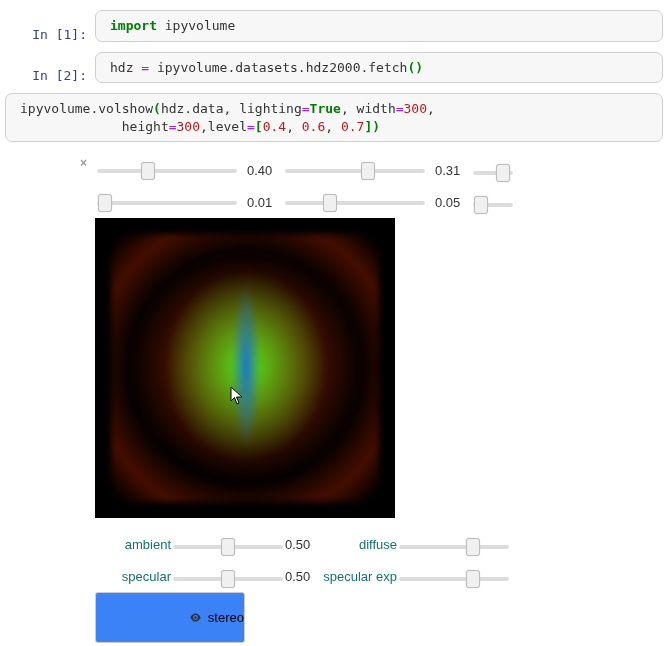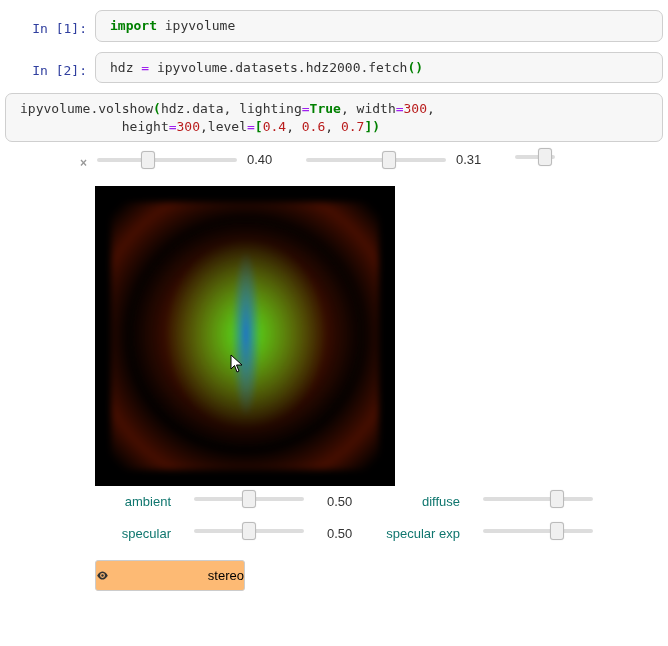--- a/index.html
+++ b/index.html
@@ -7,21 +7,21 @@
     font-family: "Helvetica Neue", Helvetica, Arial, sans-serif;
     font-size: 14px;
     color: #333;
     margin: 0;
     padding: 10px 5px;
     background: #fff;
     width: 668px;
   }
   .cell {
     display: flex;
-    align-items: center;
+    align-items: flex-end;
     margin-bottom: 10px;
   }
   .prompt {
     width: 90px;
     min-width: 90px;
     text-align: right;
     padding: 6px 8px 0 0;
     font-family: Menlo, Monaco, monospace;
     font-size: 13px;
     color: #303F9F;
@@ -55,22 +55,22 @@
     font-size: 12px;
     font-weight: bold;
     padding-top: 4px;
   }
   .widgets {
     flex: 1;
     font-size: 13px;
   }
   .slider-row {
     display: flex;
-    align-items: flex-start;
-    gap: 21px;
+    align-items: flex-end;
+    gap: 0;
     margin-bottom: 6px;
     height: 26px;
   }
   .slider-group {
     display: flex;
     align-items: center;
     gap: 8px;
   }
   .slider-label {
     min-width: 76px;
@@ -147,28 +147,28 @@
     width: 14px; height: 20px;
     pointer-events: none;
   }
   .btn-row {
     display: flex;
     gap: 8px;
     margin-top: 8px;
   }
   .btn {
     border: 1px solid #ccc;
-    background: #fdba74;
+    background: #3b82f6;
     border-radius: 3px;
-    padding: 7px 0;
+    padding: 17px 0;
     font-size: 13px;
     cursor: pointer;
     display: flex;
     align-items: center;
-    justify-content: space-between;
+    justify-content: flex-end;
     gap: 6px;
     width: 150px;
   }
   .btn svg { width: 13px; height: 13px; }
 </style>
 </head>
 <body>
 
 <div class="cell">
   <div class="prompt">In [1]:</div>
@@ -196,20 +196,33 @@
       </div>
       <div class="slider-group">
         <input type="range" min="0" max="100" value="60" style="">
         <span class="slider-val">0.31</span>
       </div>
       <div class="slider-group">
         <input type="range" min="0" max="100" value="90" style="width: 40px;">
       </div>
     </div>
 
+    <div class="slider-row">
+      <div class="slider-group">
+        <input type="range" min="0" max="100" value="1" style="">
+        <span class="slider-val">0.01</span>
+      </div>
+      <div class="slider-group">
+        <input type="range" min="0" max="100" value="30" style="">
+        <span class="slider-val">0.05</span>
+      </div>
+      <div class="slider-group">
+        <input type="range" min="0" max="100" value="5" style="width: 40px;">
+      </div>
+    </div>
 
     <div class="vol-canvas">
       <div class="vol-edge"></div>
       <div class="vol-inner"></div>
       <svg class="cursor" viewBox="0 0 14 20">
         <path d="M1 1 L1 15 L4.5 11.5 L7 18 L9 17 L6.5 11 L12 11 Z" fill="#fff" stroke="#000" stroke-width="1"></path>
       </svg>
     </div>
 
     <div class="slider-row">

